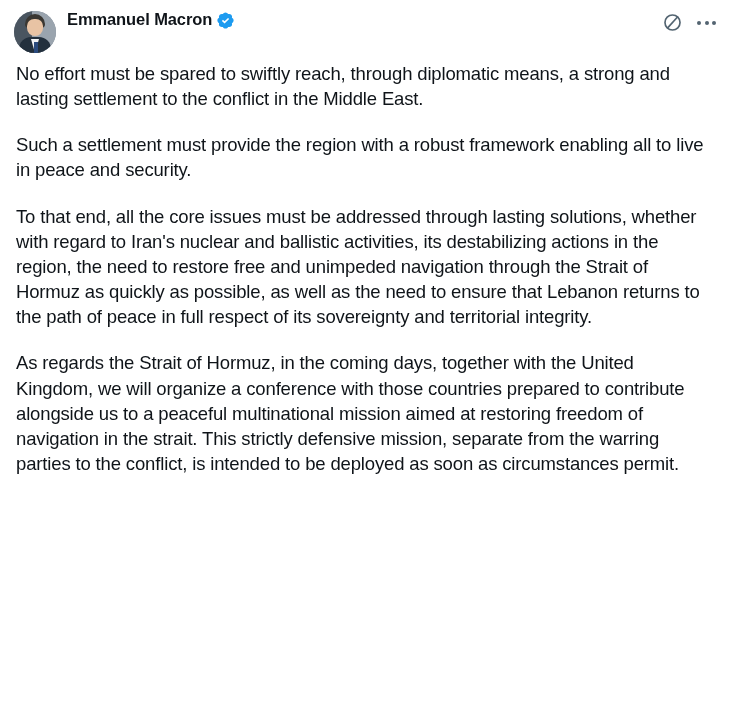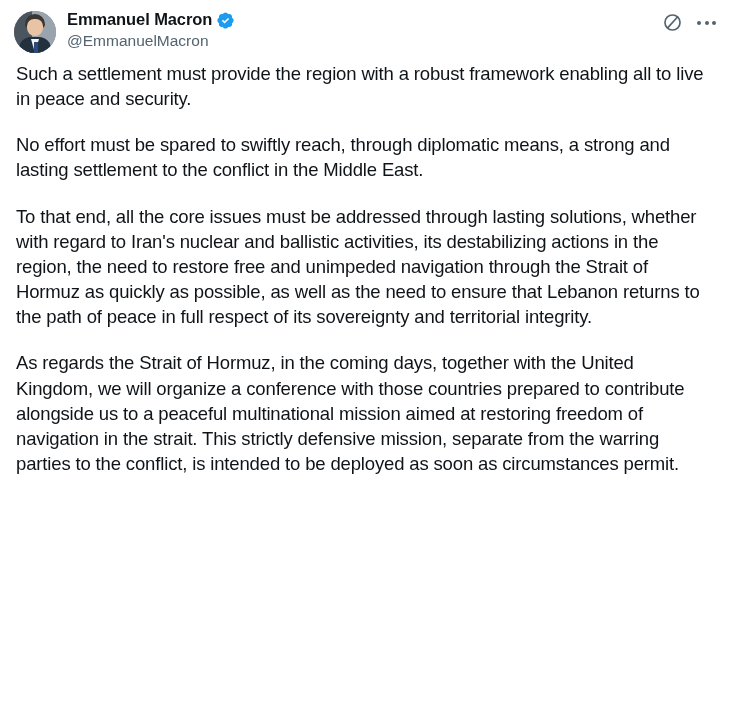--- a/index.html
+++ b/index.html
@@ -174,38 +174,37 @@
     <div class="name-block">
       <div class="name-row">
         <span class="display-name">Emmanuel Macron</span>
         <span class="verified">
           <svg width="19" height="19" viewBox="0 0 24 24" aria-hidden="true">
             <path fill="#1d9bf0" d="M22.25 12c0-1.43-.88-2.67-2.19-3.34.46-1.39.2-2.9-.81-3.91s-2.52-1.27-3.91-.81C14.67 2.63 13.43 1.75 12 1.75s-2.67.88-3.34 2.19c-1.39-.46-2.9-.2-3.91.81s-1.27 2.52-.81 3.91c-1.31.67-2.19 1.91-2.19 3.34s.88 2.67 2.19 3.34c-.46 1.39-.2 2.9.81 3.91s2.52 1.27 3.91.81c.67 1.31 1.91 2.19 3.34 2.19s2.67-.88 3.34-2.19c1.39.46 2.9.2 3.91-.81s1.27-2.52.81-3.91c1.31-.67 2.19-1.91 2.19-3.34z"></path>
             <path fill="#ffffff" d="M10.83 15.92 7.4 12.5l1.42-1.42 2.01 2.02 4.35-4.35 1.42 1.41-5.77 5.76z"></path>
           </svg>
         </span>
       </div>
-      <div class="handle">@EmmanuelMacron</div>
     </div>
 
     <div class="header-actions">
       <span class="icon-btn">
         <svg width="21" height="21" viewBox="0 0 24 24" aria-hidden="true">
           <circle cx="12" cy="12" r="8.6" fill="none" stroke="#536471" stroke-width="1.9"></circle>
           <line x1="6.2" y1="18.4" x2="18.2" y2="5.2" stroke="#536471" stroke-width="1.9"></line>
         </svg>
       </span>
       <span class="dots">
         <i></i>
         <i></i>
         <i></i>
       </span>
     </div>
   </div>
 
   <div class="tweet-body">
+    <p>No effort must be spared to swiftly reach, through diplomatic means, a strong and lasting settlement to the conflict in the Middle East.</p>
     <p>Such a settlement must provide the region with a robust framework enabling all to live in peace and security.</p>
-    <p>No effort must be spared to swiftly reach, through diplomatic means, a strong and lasting settlement to the conflict in the Middle East.</p>
     <p>To that end, all the core issues must be addressed through lasting solutions, whether with regard to Iran's nuclear and ballistic activities, its destabilizing actions in the region, the need to restore free and unimpeded navigation through the Strait of Hormuz as quickly as possible, as well as the need to ensure that Lebanon returns to the path of peace in full respect of its sovereignty and territorial integrity.</p>
     <p>As regards the Strait of Hormuz, in the coming days, together with the United Kingdom, we will organize a conference with those countries prepared to contribute alongside us to a peaceful multinational mission aimed at restoring freedom of navigation in the strait. This strictly defensive mission, separate from the warring parties to the conflict, is intended to be deployed as soon as circumstances permit.</p>
   </div>
 
 </div>
 
 </body></html>

